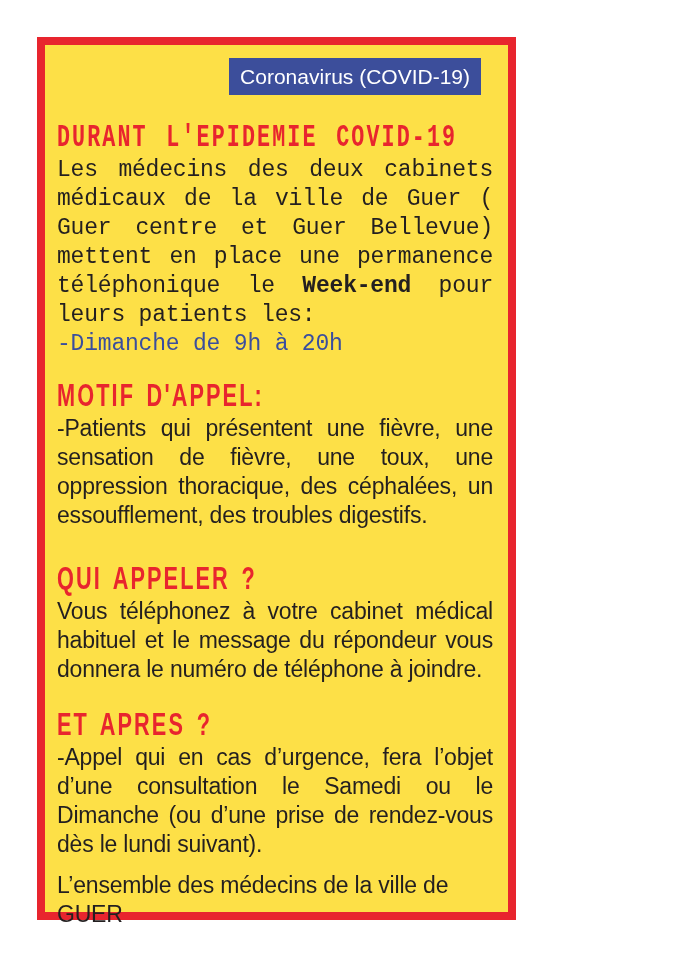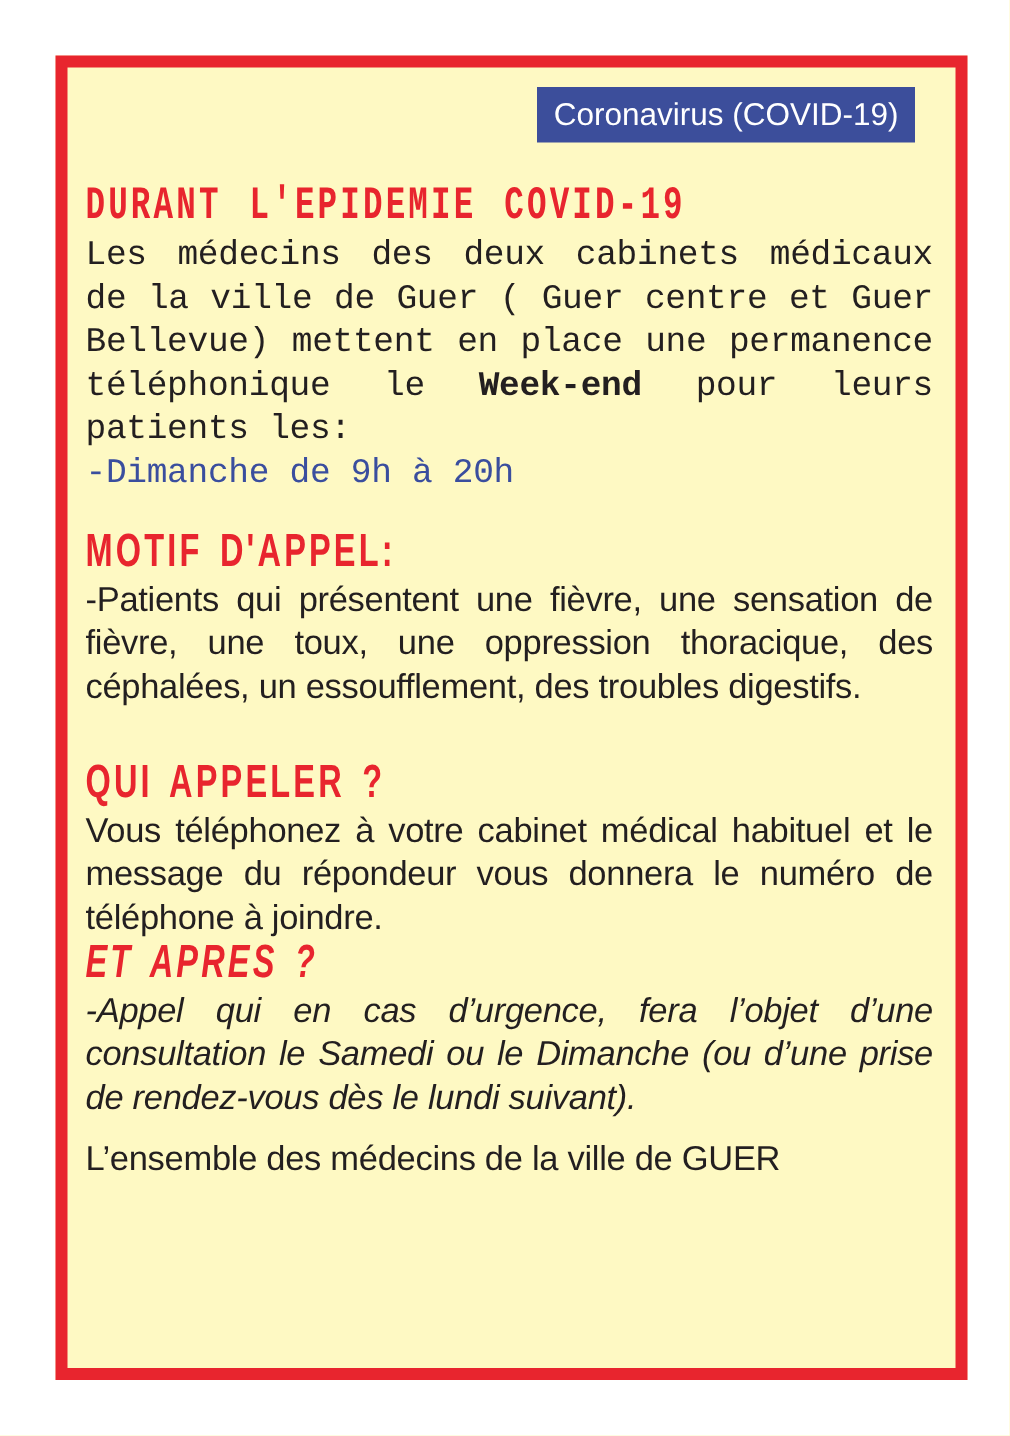--- a/index.html
+++ b/index.html
@@ -15,43 +15,43 @@
     width:673px;height:957px;
     background:#ffffff;
     font-family:"Liberation Sans", sans-serif;
     color:var(--text);
     position:relative;
     overflow:hidden;
   }
   .poster{
     position:absolute;
     left:37px;top:37px;
-    width:608px;height:883px;
+    width:479px;height:883px;
     border:8px solid var(--red);
-    background:#fef9c3;
+    background:#fde047;
     padding:13px 13px 0 12px;
   }
   .badge-row{
     display:flex;
     justify-content:flex-end;
     padding-right:14px;
   }
   .badge{
     background:var(--badge_bg);
     color:var(--badge_fg);
     font-size:21px;
     line-height:25px;
     padding:6px 11px;
     white-space:nowrap;
   }
   section{margin:0;}
   .sec-durant{margin-top:28px;font-family:Liberation Mono, monospace;}
   .sec-motif{margin-top:22px;}
   .sec-qui{margin-top:34px;}
-  .sec-apres{font-style:italic;}
+  .sec-apres{margin-top:26px;}
   h2.heading{
     margin:0 0 3px 0;
     font-size:31px;
     line-height:30px;
     font-weight:bold;
     color:var(--red);
     letter-spacing:3px;
     word-spacing:5px;
     white-space:nowrap;
     transform:scaleX(0.70);

